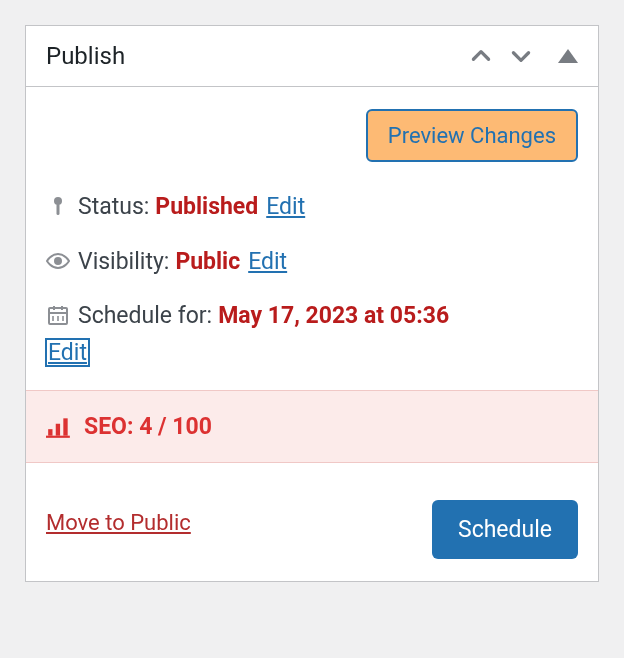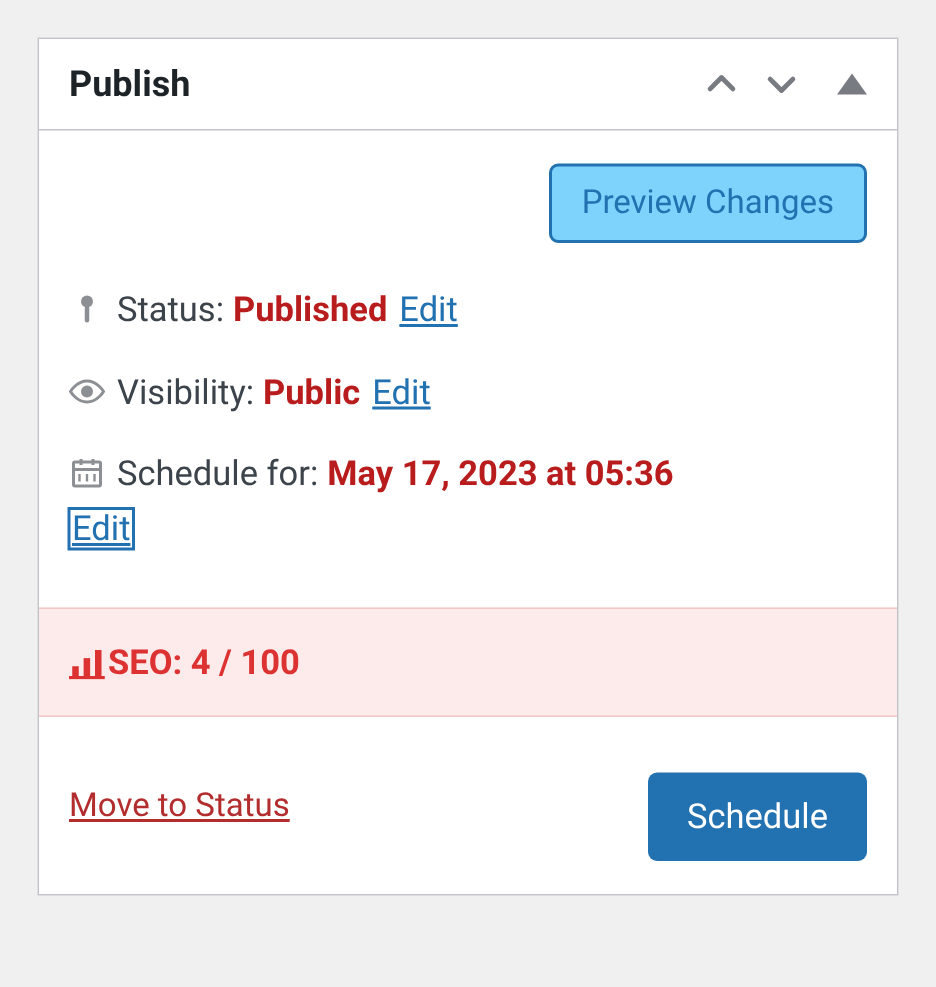--- a/index.html
+++ b/index.html
@@ -16,21 +16,21 @@
     }
     .panel-header {
       display: flex;
       align-items: center;
       justify-content: space-between;
       padding: 16px 20px;
       border-bottom: 1px solid #c3c4c7;
     }
     .panel-title {
       font-size: 24px;
-      font-weight: 700;
+      font-weight: 400;
       color: #1d2327;
     }
     .panel-toggles {
       display: flex;
       align-items: center;
       gap: 14px;
     }
     .chevron-up, .chevron-down, .tri-up {
       color: #787c82;
       cursor: pointer;
@@ -48,21 +48,21 @@
     }
     .panel-body {
       padding: 22px 20px 10px;
     }
     .preview-row {
       display: flex;
       justify-content: flex-end;
       margin-bottom: 28px;
     }
     .btn-preview {
-      background: #7dd3fc;
+      background: #fdba74;
       border: 2px solid #2271b1;
       color: #2271b1;
       font-size: 22px;
       font-weight: 400;
       padding: 12px 20px;
       border-radius: 6px;
       cursor: pointer;
       font-family: inherit;
     }
     .meta-row {
@@ -101,21 +101,21 @@
       width: 100%;
       margin-top: 2px;
     }
     .seo-bar {
       background: #fcebea;
       padding: 22px 20px;
       border-top: 1px solid #f0c8c6;
       border-bottom: 1px solid #f0c8c6;
       display: flex;
       align-items: center;
-      gap: 0;
+      gap: 12px;
     }
     .seo-icon { color: #dc3232; display: inline-flex; }
     .seo-icon svg { width: 26px; height: 22px; }
     .seo-text {
       color: #dc3232;
       font-size: 23px;
       font-weight: 700;
     }
     .panel-footer {
       display: flex;
@@ -187,21 +187,21 @@
         <svg viewBox="0 0 24 24" fill="none" stroke="currentColor" stroke-width="2">
             <path d="M1 12s4-7 11-7 11 7 11 7-4 7-11 7S1 12 1 12z"></path>
             <circle cx="12" cy="12" r="3" fill="currentColor"></circle>
           </svg>
       </span>
       <span class="meta-label">Visibility:</span>
       <span class="meta-value">Public</span>
       <a class="edit-link">Edit</a>
     </div>
 
-    <div class="meta-row" style="margin-bottom:25px;">
+    <div class="meta-row" style="margin-bottom:10px;">
       <span class="meta-icon">
         <svg viewBox="0 0 24 24" fill="currentColor">
             <rect x="3" y="5" width="18" height="16" rx="1" fill="none" stroke="currentColor" stroke-width="2"></rect>
             <line x1="3" y1="10" x2="21" y2="10" stroke="currentColor" stroke-width="2"></line>
             <line x1="8" y1="3" x2="8" y2="7" stroke="currentColor" stroke-width="2"></line>
             <line x1="16" y1="3" x2="16" y2="7" stroke="currentColor" stroke-width="2"></line>
             <line x1="7" y1="13" x2="7" y2="18" stroke="currentColor" stroke-width="1.6"></line>
             <line x1="12" y1="13" x2="12" y2="18" stroke="currentColor" stroke-width="1.6"></line>
             <line x1="17" y1="13" x2="17" y2="18" stroke="currentColor" stroke-width="1.6"></line>
           </svg>
@@ -221,17 +221,17 @@
           <rect x="2" y="12" width="4" height="6"></rect>
           <rect x="9" y="7" width="4" height="11"></rect>
           <rect x="16" y="2" width="4" height="16"></rect>
           <rect x="0" y="18" width="22" height="2"></rect>
         </svg>
     </span>
     <span class="seo-text">SEO: 4 / 100</span>
   </div>
 
   <div class="panel-footer">
-    <a class="trash-link">Move to Status</a>
+    <a class="trash-link">Move to Public</a>
     <button class="btn-primary">Schedule</button>
   </div>
 
 </div>
 
 </body></html>

